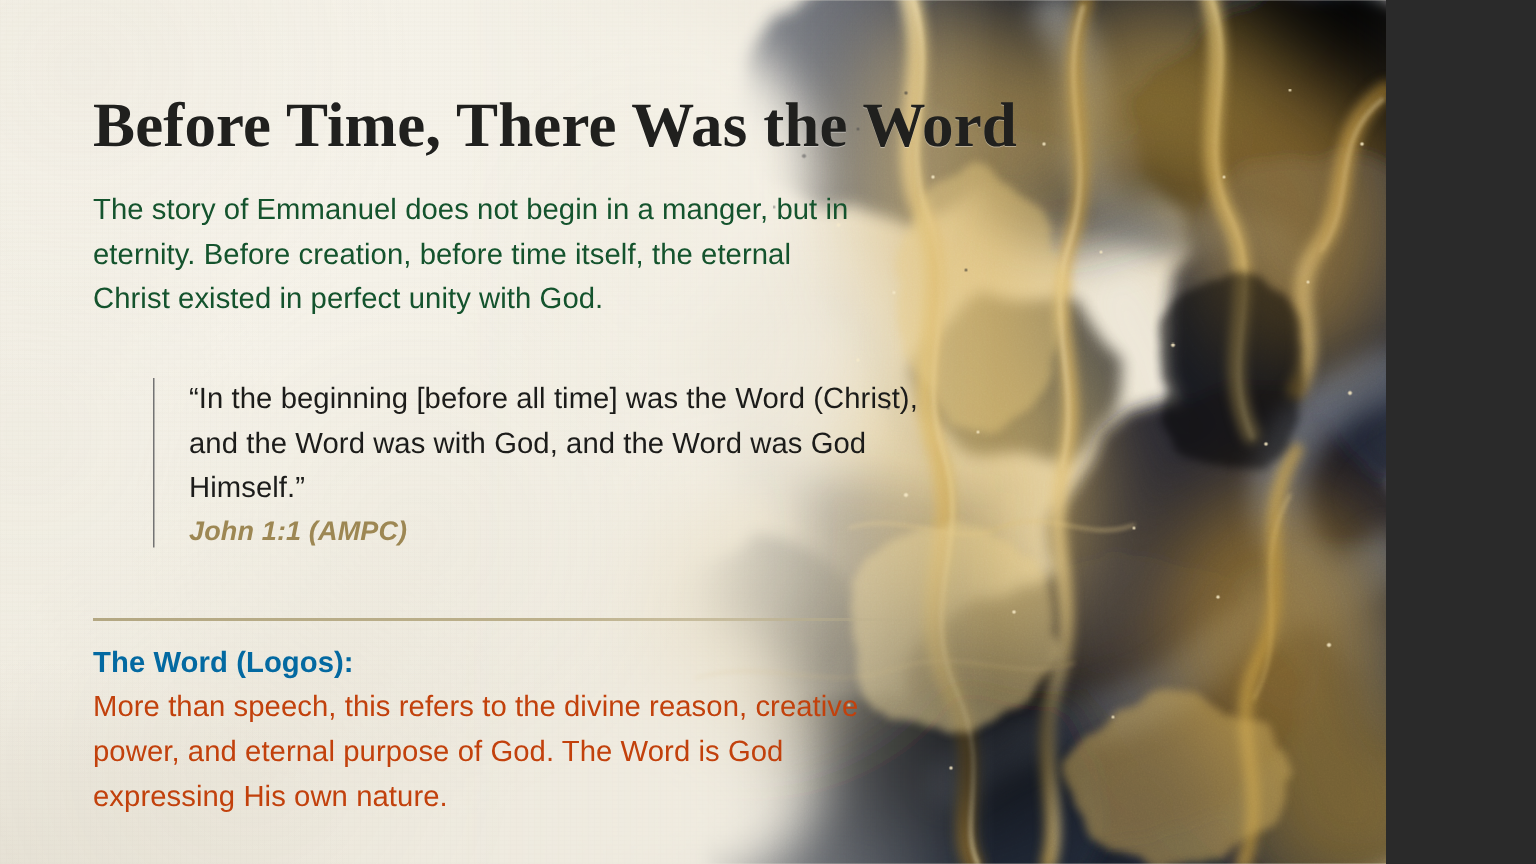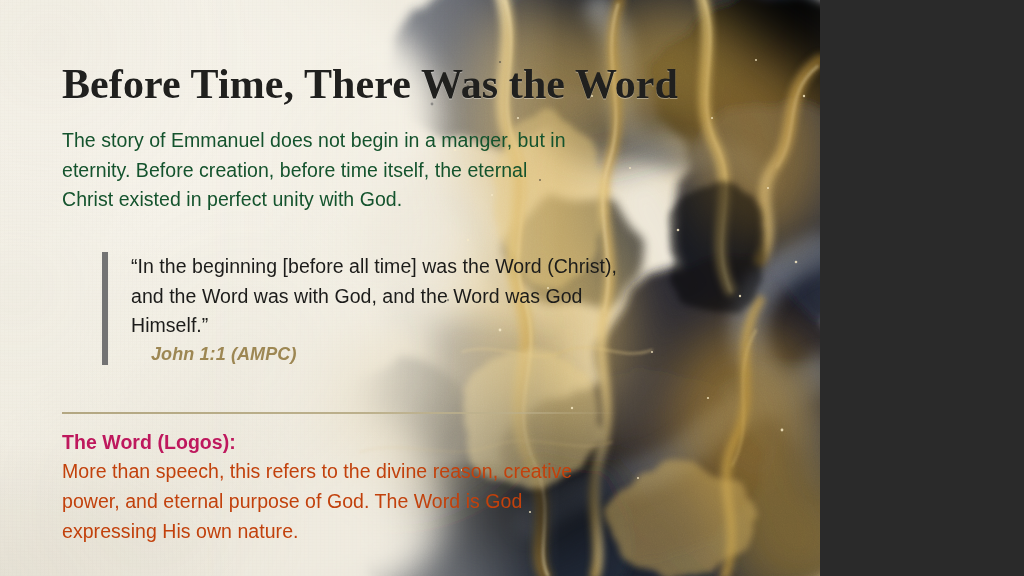--- a/index.html
+++ b/index.html
@@ -4,21 +4,21 @@
 <title>Slide</title>
 <style>
   html, body {
     margin: 0;
     padding: 0;
     background: #2a2a2a;
   }
 
   .slide {
     position: relative;
-    width: 820px;
+    width: 924px;
     height: 576px;
     overflow: hidden;
     background: #F4F1E7;
     font-family: "Liberation Sans", sans-serif;
   }
 
   
   .paper-base {
     position: absolute;
     inset: 0;
@@ -89,39 +89,38 @@
     color: #14532d;
     letter-spacing: .05px;
   }
 
   .quote-block {
     position: absolute;
     left: 0;
     top: 236px;
     width: 520px;
     padding-left: 23px;
-    border-left: 6px solid #737373;
+    border-left: 1px solid #737373;
     box-sizing: border-box;
   }
   .quote-text {
     margin: 0;
     font-size: 19.5px;
     line-height: 1.52;
     color: #1C1C1A;
     letter-spacing: .05px;
   }
   .quote-cite {
     display: block;
     margin-top: 3px;
     font-size: 18px;
     font-style: italic;
     font-weight: 700;
     color: #9D8753;
     letter-spacing: .1px;
-    margin-left: 20px;
   }
 
   .divider {
     position: absolute;
     left: 0;
     top: 412px;
     width: 556px;
     height: 2px;
     border: 0;
     margin: 0;
@@ -136,21 +135,21 @@
     position: absolute;
     left: 0;
     top: 428px;
     width: 520px;
   }
   .note-term {
     margin: 0;
     font-size: 19.5px;
     font-weight: 700;
     line-height: 1.5;
-    color: #be185d;
+    color: #0369a1;
     letter-spacing: .05px;
   }
   .note-body {
     margin: 0;
     font-size: 19.5px;
     line-height: 1.52;
     color: #c2410c;
     letter-spacing: .05px;
   }
 

